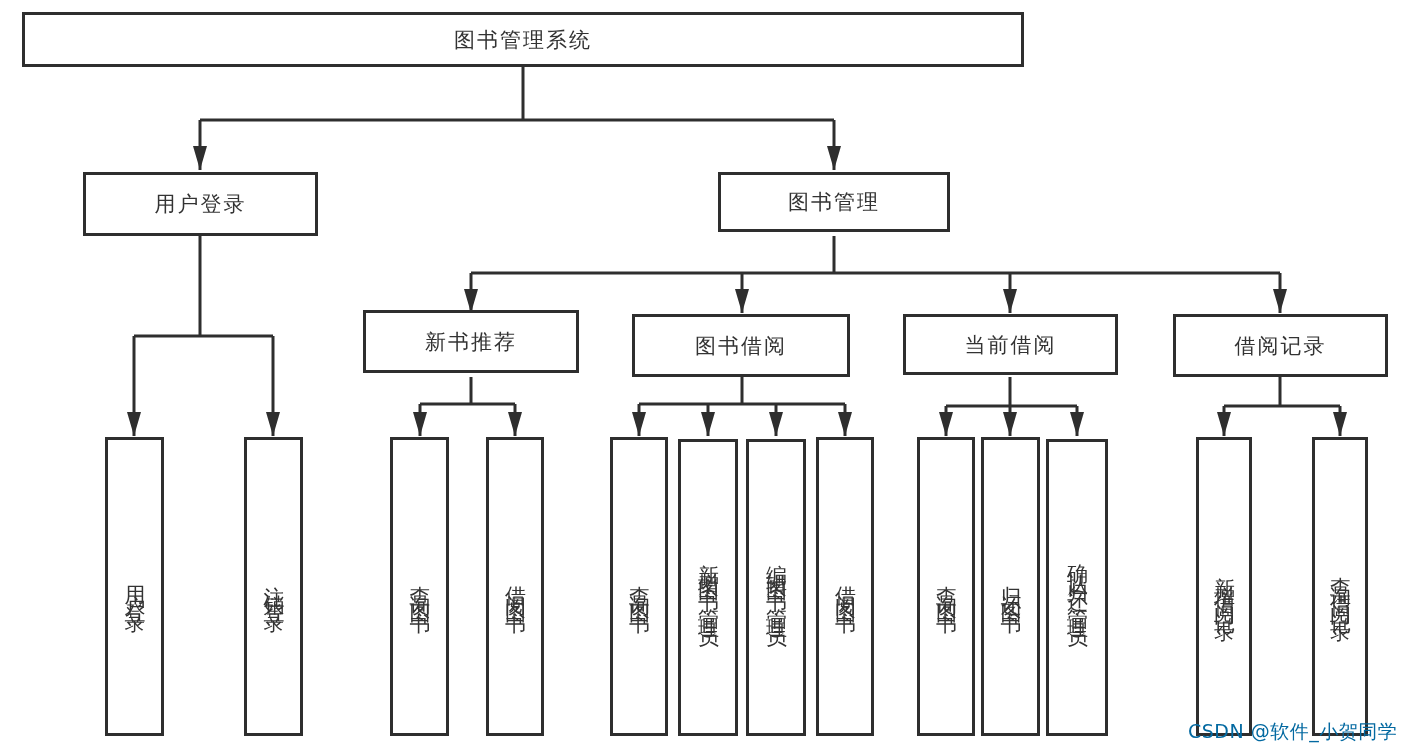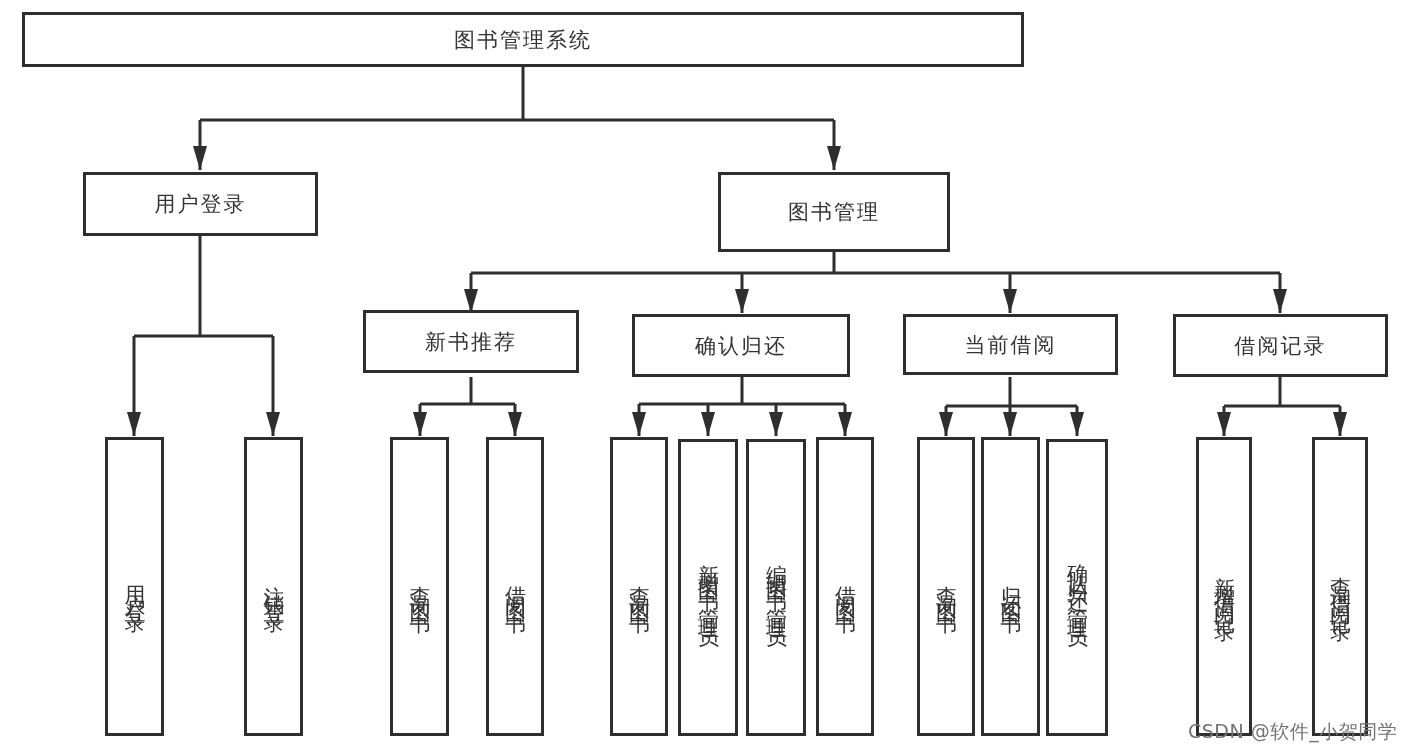--- a/index.html
+++ b/index.html
@@ -12,21 +12,21 @@
   .box{
     position:absolute;box-sizing:border-box;background:#ffffff;
     border:3px solid #2e2e2e;display:flex;align-items:center;justify-content:center;
   }
   .box.h span{font-size:21px;letter-spacing:2px;color:#333;white-space:nowrap;}
   .box.v .vtext{
     writing-mode:vertical-rl;font-size:21px;letter-spacing:9px;line-height:1;
     color:#333;white-space:nowrap;
   }
   .watermark{
-    position:absolute;left:1188px;top:719px;font-size:19px;color:#737373;
+    position:absolute;left:1188px;top:719px;font-size:19px;color:#0369a1;
     white-space:nowrap;z-index:5;letter-spacing:0.5px;
   }
 </style>
 </head>
 <body>
 
 <div class="stage">
 
   <svg class="wires" viewBox="0 0 1405 747" xmlns="http://www.w3.org/2000/svg">
     <defs>
@@ -83,29 +83,29 @@
     </g>
   </svg>
 
   <div class="box h" style="left:22px;top:12px;width:1002px;height:55px">
     <span>图书管理系统</span>
   </div>
 
   <div class="box h" style="left:83px;top:172px;width:235px;height:64px">
     <span>用户登录</span>
   </div>
-  <div class="box h" style="left:718px;top:172px;width:232px;height:80px">
+  <div class="box h" style="left:718px;top:172px;width:232px;height:60px">
     <span>图书管理</span>
   </div>
 
   <div class="box h" style="left:363px;top:310px;width:216px;height:63px">
     <span>新书推荐</span>
   </div>
   <div class="box h" style="left:632px;top:314px;width:218px;height:63px">
-    <span>确认归还</span>
+    <span>图书借阅</span>
   </div>
   <div class="box h" style="left:903px;top:314px;width:215px;height:61px">
     <span>当前借阅</span>
   </div>
   <div class="box h" style="left:1173px;top:314px;width:215px;height:63px">
     <span>借阅记录</span>
   </div>
 
   <div class="box v" style="left:105px;top:437px;width:59px;height:299px">
     <span class="vtext">用户登录</span>

